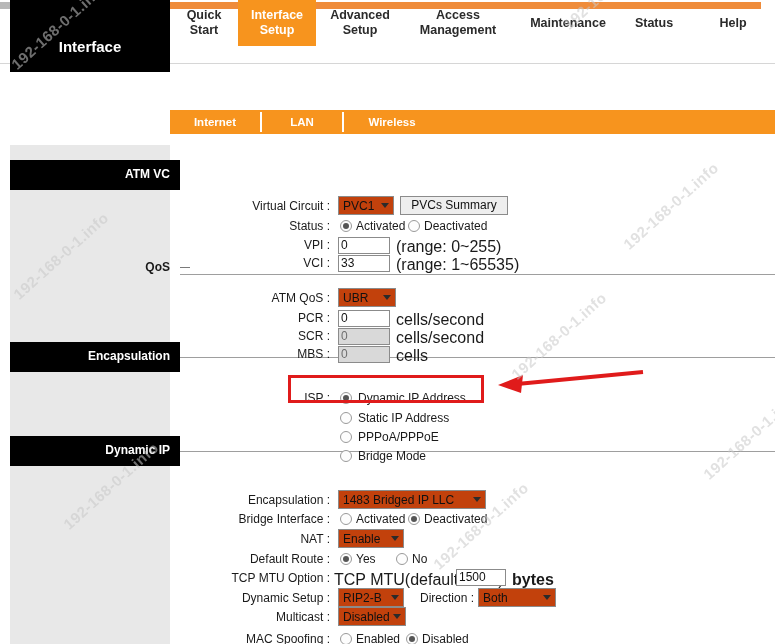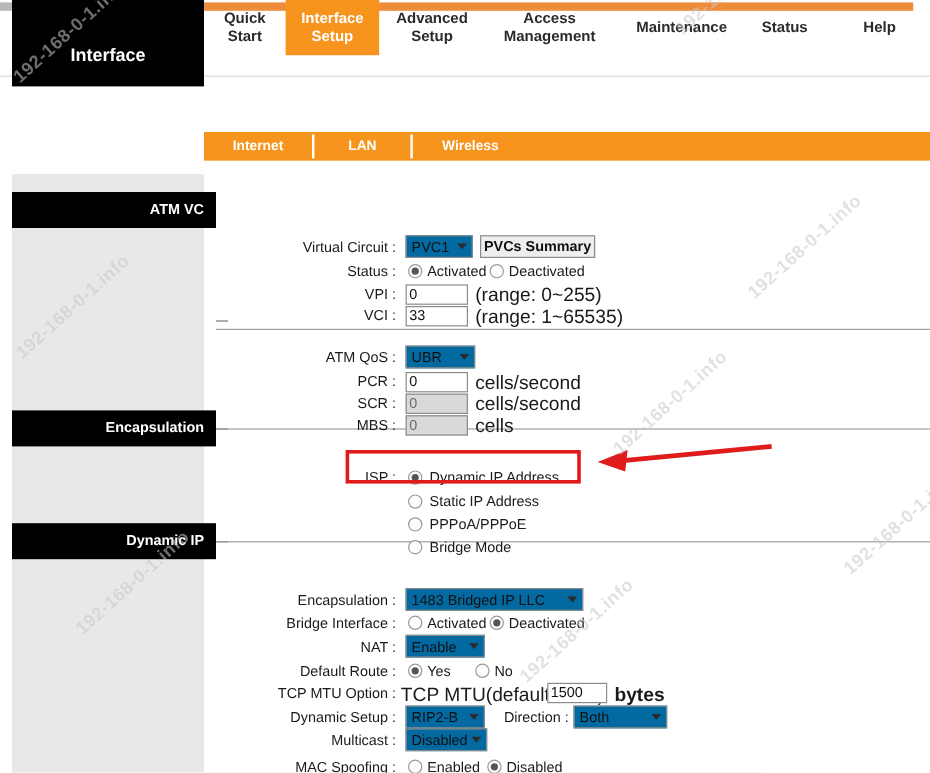--- a/index.html
+++ b/index.html
@@ -68,21 +68,21 @@
   .sec-tick{position:absolute;width:10px;height:1px;background:#7a7a7a;}
   
   .hdiv{position:absolute;left:170px;width:595px;height:1px;background:#9e9e9e;}
   .lbl{position:absolute;text-align:right;font-size:12px;color:#1a1a1a;white-space:nowrap;}
   .unit{position:absolute;font-size:16px;color:#1a1a1a;white-space:nowrap;}
   
   .txt{position:absolute;height:17px;border:1px solid #8b8b8b;background:#ffffff;
        font-family:"Liberation Sans", sans-serif;font-size:12px;color:#111;
        padding:0 2px;box-sizing:border-box;line-height:15px;}
   .txt.dis{background:#d9d9d9;color:#6e6e6e;}
-  .sel{position:absolute;height:19px;border:1px solid #8b8b8b;background:#0369a1;
+  .sel{position:absolute;height:19px;border:1px solid #8b8b8b;background:#c2410c;
        font-size:12px;color:#111;box-sizing:border-box;padding-left:12px;}
   .sel .val{position:absolute;left:4px;top:2px;white-space:nowrap;}
   .sel .arw{position:absolute;right:4px;top:6px;width:0;height:0;
             border-left:4px solid transparent;border-right:4px solid transparent;
             border-top:5px solid #2b2b2b;}
   .btn{position:absolute;height:19px;border:1px solid #8b8b8b;background:#eeeeee;
        font-size:12px;color:#111;text-align:center;line-height:17px;box-sizing:border-box;}
   
   .radio{position:absolute;width:12px;height:12px;border-radius:50%;
          border:1px solid #9a9a9a;background:#fdfdfd;box-sizing:border-box;}
@@ -151,40 +151,43 @@
 </div>
 <div id="subnav-underline"></div>
 
 <div id="page-body">
  <div id="content-frame">
   <div id="content-white"></div>
 
   <div class="sec-bar" style="top:15px;">
     <span>ATM VC</span>
   </div>
+  <div class="sec-label" style="top:115px;">
+    <span>QoS</span>
+  </div>
   <div class="sec-tick" style="left:170px;top:122px;"></div>
   <div class="sec-bar" style="top:197px;">
     <span>Encapsulation</span>
   </div>
   <div class="sec-tick" style="left:170px;top:212px;"></div>
   <div class="sec-bar" style="top:291px;">
     <span>Dynamic IP</span>
   </div>
   <div class="sec-tick" style="left:170px;top:306px;"></div>
 
   <div class="hdiv" style="top:129px;"></div>
   <div class="hdiv" style="top:212px;"></div>
   <div class="hdiv" style="top:306px;"></div>
 
   <div class="lbl" style="left:160px;top:54px;width:160px;">Virtual Circuit :</div>
   <div class="sel" style="left:328px;top:51px;width:56px;">
     <span class="val">PVC1</span>
     <span class="arw"></span>
   </div>
-  <div class="btn" style="left:390px;top:51px;width:96px;font-weight:bold;">
+  <div class="btn" style="left:390px;top:51px;width:108px;">
     <span>PVCs Summary</span>
   </div>
 
   <div class="lbl" style="left:160px;top:74px;width:160px;">Status :</div>
   <div class="radio on" style="left:330px;top:75px;"></div>
   <div class="rtext" style="left:346px;top:74px;">Activated</div>
   <div class="radio" style="left:398px;top:75px;"></div>
   <div class="rtext" style="left:414px;top:74px;">Deactivated</div>
 
   <div class="lbl" style="left:160px;top:93px;width:160px;">VPI :</div>

